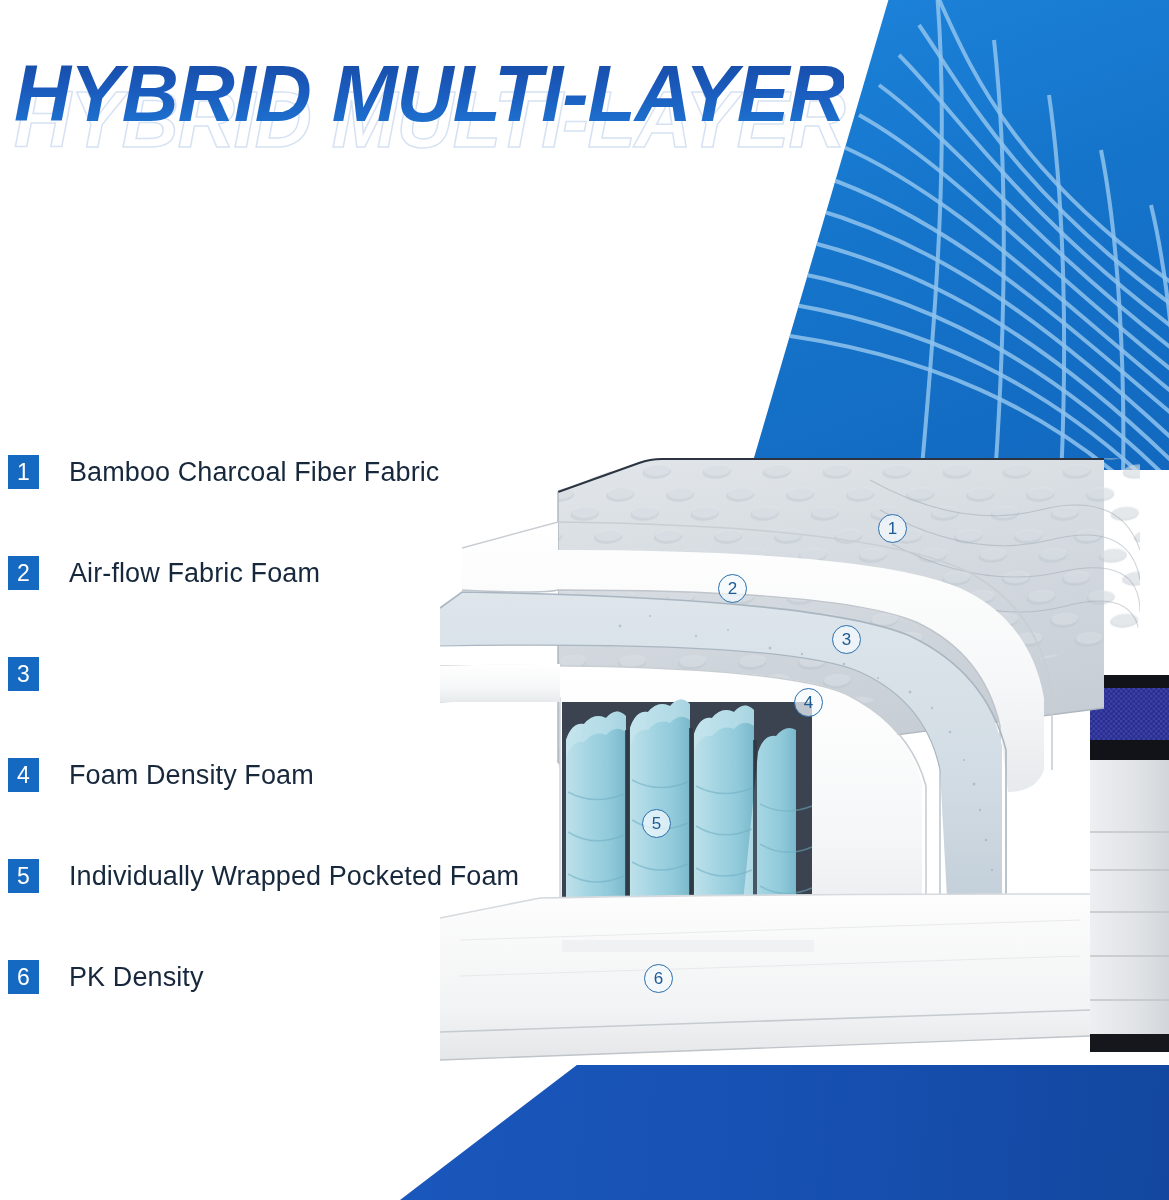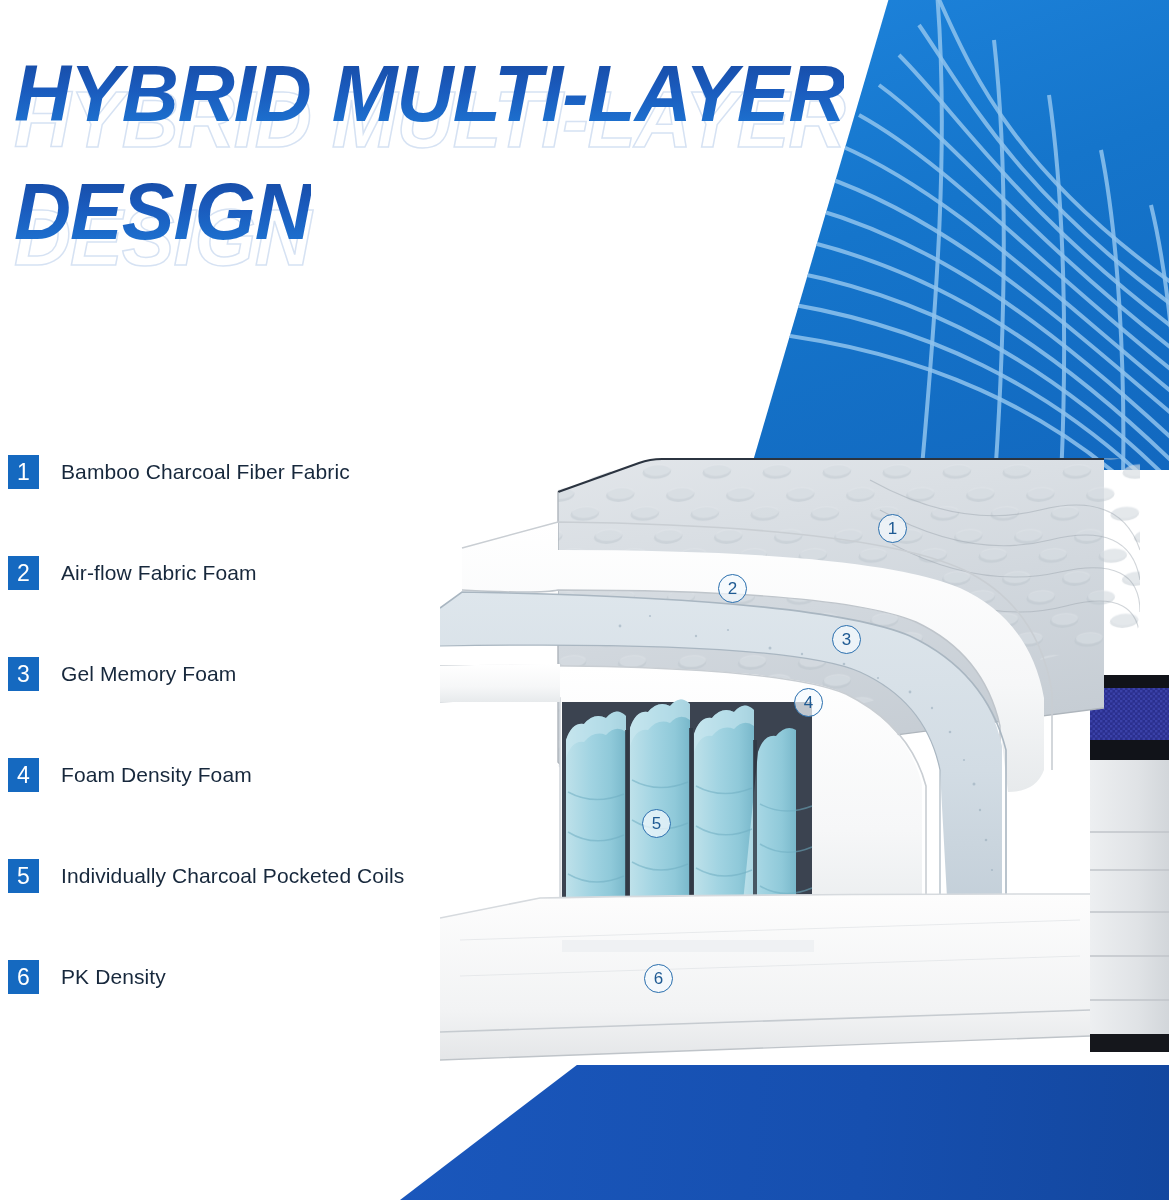--- a/index.html
+++ b/index.html
@@ -55,21 +55,21 @@
 
   
   .legend { position:absolute; left:8px; top:452px; z-index:6; }
   .legend-row { display:flex; align-items:center; height:40px; margin-bottom:61px; }
   .badge {
     width:31px; height:34px; background:#1569C0; color:#fff;
     font-size:23px; font-weight:500; display:flex; align-items:center;
     justify-content:center; flex:0 0 auto; line-height:1;
   }
   .legend-label {
-    margin-left:22px; font-size:21px; color:#17283C; font-weight:500;
+    margin-left:30px; font-size:27px; color:#17283C; font-weight:500;
     white-space:nowrap; letter-spacing:.1px;
   }
 
   
   .product { position:absolute; left:440px; top:440px; width:729px; height:640px; z-index:4; }
   .product svg { display:block; }
 
   
   .callout {
     position:absolute; width:29px; height:29px; border-radius:50%;
@@ -109,51 +109,46 @@
   </svg>
 
   <div class="wedge-bottom"></div>
 
   <div class="headline">
     <div class="hl-line">
       <div class="hl-ghost">HYBRID MULTI-LAYER</div>
       <div class="hl-text">HYBRID MULTI-LAYER</div>
       <div class="hl-knock">HYBRID MULTI-LAYER</div>
     </div>
-    <div class="hl-line hl-line2">
-      <div class="hl-ghost">DESIGN</div>
-      <div class="hl-text">DESIGN</div>
-    </div>
   </div>
 
   <div class="legend">
 
     <div class="legend-row">
       <div class="badge">1</div>
       <div class="legend-label">Bamboo Charcoal Fiber Fabric</div>
     </div>
 
     <div class="legend-row">
       <div class="badge">2</div>
       <div class="legend-label">Air-flow Fabric Foam</div>
     </div>
 
     <div class="legend-row">
       <div class="badge">3</div>
-      <div class="legend-label">Gel Memory Foam</div>
     </div>
 
     <div class="legend-row">
       <div class="badge">4</div>
       <div class="legend-label">Foam Density Foam</div>
     </div>
 
     <div class="legend-row">
       <div class="badge">5</div>
-      <div class="legend-label">Individually Charcoal Pocketed Coils</div>
+      <div class="legend-label">Individually Wrapped Pocketed Foam</div>
     </div>
 
     <div class="legend-row">
       <div class="badge">6</div>
       <div class="legend-label">PK Density</div>
     </div>
 
   </div>
 
   <div class="product">

